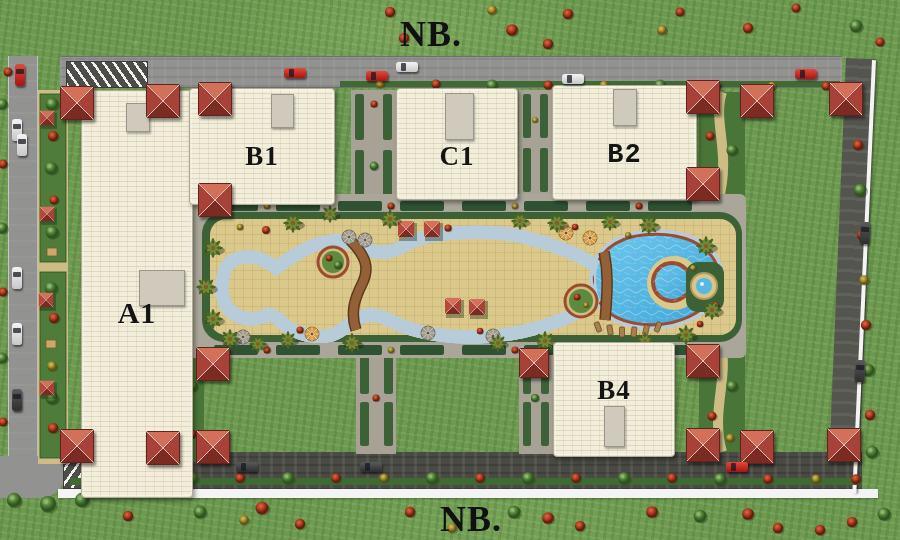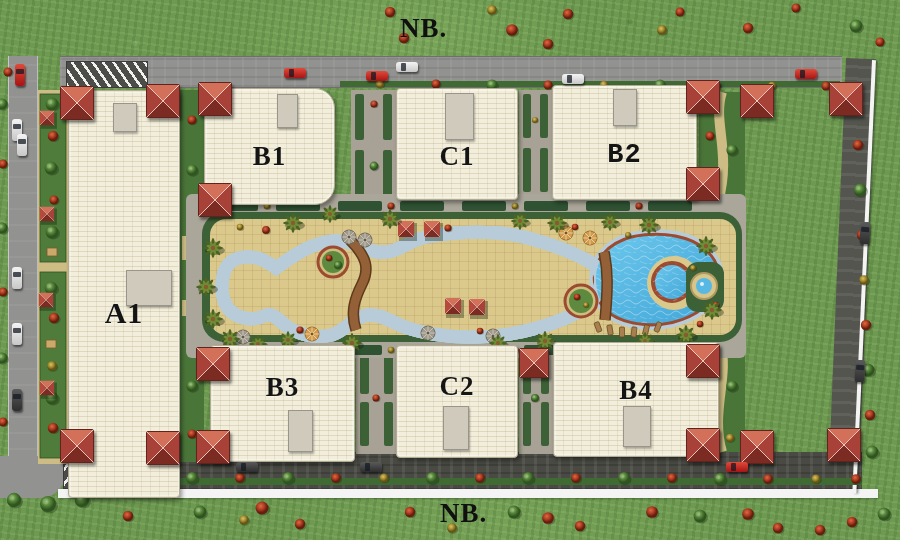--- a/index.html
+++ b/index.html
@@ -58,21 +58,21 @@
   .roof::before{content:"";position:absolute;inset:0;
     background:linear-gradient(45deg, transparent 48.5%, rgba(255,240,230,.75) 49.5%, rgba(255,240,230,.75) 50.5%, transparent 51.5%),
       linear-gradient(-45deg, transparent 48.5%, rgba(255,240,230,.75) 49.5%, rgba(255,240,230,.75) 50.5%, transparent 51.5%);}
   .car{width:22px;height:10px;border-radius:3px;box-shadow:1px 2px 2px rgba(0,0,0,.5);}
   .car::before{content:"";position:absolute;left:5px;top:1px;width:5px;height:8px;background:rgba(20,25,35,.75);border-radius:1px;}
   .car.v{width:10px;height:22px;}
   .car.v::before{left:1px;top:5px;width:8px;height:5px;}
   .car-red{background:linear-gradient(180deg,#e04a3a,#a81414);}
   .car-white{background:linear-gradient(180deg,#f4f4f4,#c8c8c8);}
   .car-dark{background:linear-gradient(180deg,#5a5a5a,#2e2e2e);}
-  .nb{font-weight:bold;font-size:27px;color:#101010;letter-spacing:1px;}
+  .nb{font-weight:bold;font-size:36px;color:#101010;letter-spacing:1px;}
   .nb-top{left:400px;top:13px;}
   .nb-bottom{left:440px;top:498px;}
 </style>
 </head>
 <body>
 
 <div class="stage">
 
   <div class="road road-left"></div>
   <div class="road-corner"></div>
@@ -473,46 +473,38 @@
         <use href="#bushR" transform="translate(652 512) scale(.9)"></use>
       <use href="#treeG" transform="translate(700 516) scale(.8)"></use>
         <use href="#bushR" transform="translate(748 514) scale(.9)"></use>
       <use href="#bushR" transform="translate(778 528) scale(.8)"></use>
         <use href="#bushR" transform="translate(820 530) scale(.8)"></use>
       <use href="#bushR" transform="translate(852 522) scale(.8)"></use>
         <use href="#treeG" transform="translate(884 514) scale(.8)"></use>
     </g>
   </svg>
 
-  <div class="bld big" style="left:68px;top:90px;width:112px;height:408px;">
+  <div class="bld big" style="left:81px;top:90px;width:112px;height:408px;">
     <span class="core" style="left:52%;top:44%;width:42%;height:9%;"></span>
     <span class="core" style="left:40%;top:3%;width:22%;height:7%;"></span>
     <span class="bld-label" style="top:205px;">A1</span>
   </div>
-  <div class="bld" style="left:204px;top:88px;width:131px;height:117px;border-radius:20px;">
+  <div class="bld" style="left:189px;top:88px;width:146px;height:117px;">
     <span class="core" style="left:56%;top:4%;width:16%;height:30%;"></span>
     <span class="bld-label" style="top:52px;">B1</span>
   </div>
   <div class="bld" style="left:396px;top:88px;width:122px;height:112px;">
     <span class="core" style="left:40%;top:4%;width:24%;height:42%;"></span>
     <span class="bld-label" style="top:52px;font-family:Liberation Serif, serif;">C1</span>
   </div>
   <div class="bld" style="left:552px;top:85px;width:145px;height:115px;">
     <span class="core" style="left:42%;top:3%;width:17%;height:32%;"></span>
     <span class="bld-label" style="top:54px;font-family:Liberation Mono, monospace;">B2</span>
   </div>
-  <div class="bld" style="left:210px;top:345px;width:145px;height:117px;">
-    <span class="core" style="left:54%;top:56%;width:17%;height:36%;"></span>
-    <span class="bld-label" style="top:26px;">B3</span>
-  </div>
-  <div class="bld" style="left:396px;top:345px;width:122px;height:113px;">
-    <span class="core" style="left:38%;top:54%;width:22%;height:40%;"></span>
-    <span class="bld-label" style="top:25px;">C2</span>
-  </div>
-  <div class="bld" style="left:553px;top:342px;width:166px;height:115px;">
+  <div class="bld" style="left:553px;top:342px;width:122px;height:115px;">
     <span class="core" style="left:42%;top:56%;width:17%;height:36%;"></span>
     <span class="bld-label" style="top:32px;">B4</span>
   </div>
 
   <div class="roof" style="left:60px;top:86px;"></div>
   <div class="roof" style="left:146px;top:84px;"></div>
   <div class="roof" style="left:198px;top:82px;"></div>
   <div class="roof" style="left:686px;top:80px;"></div>
   <div class="roof" style="left:740px;top:84px;"></div>
   <div class="roof" style="left:829px;top:82px;"></div>

